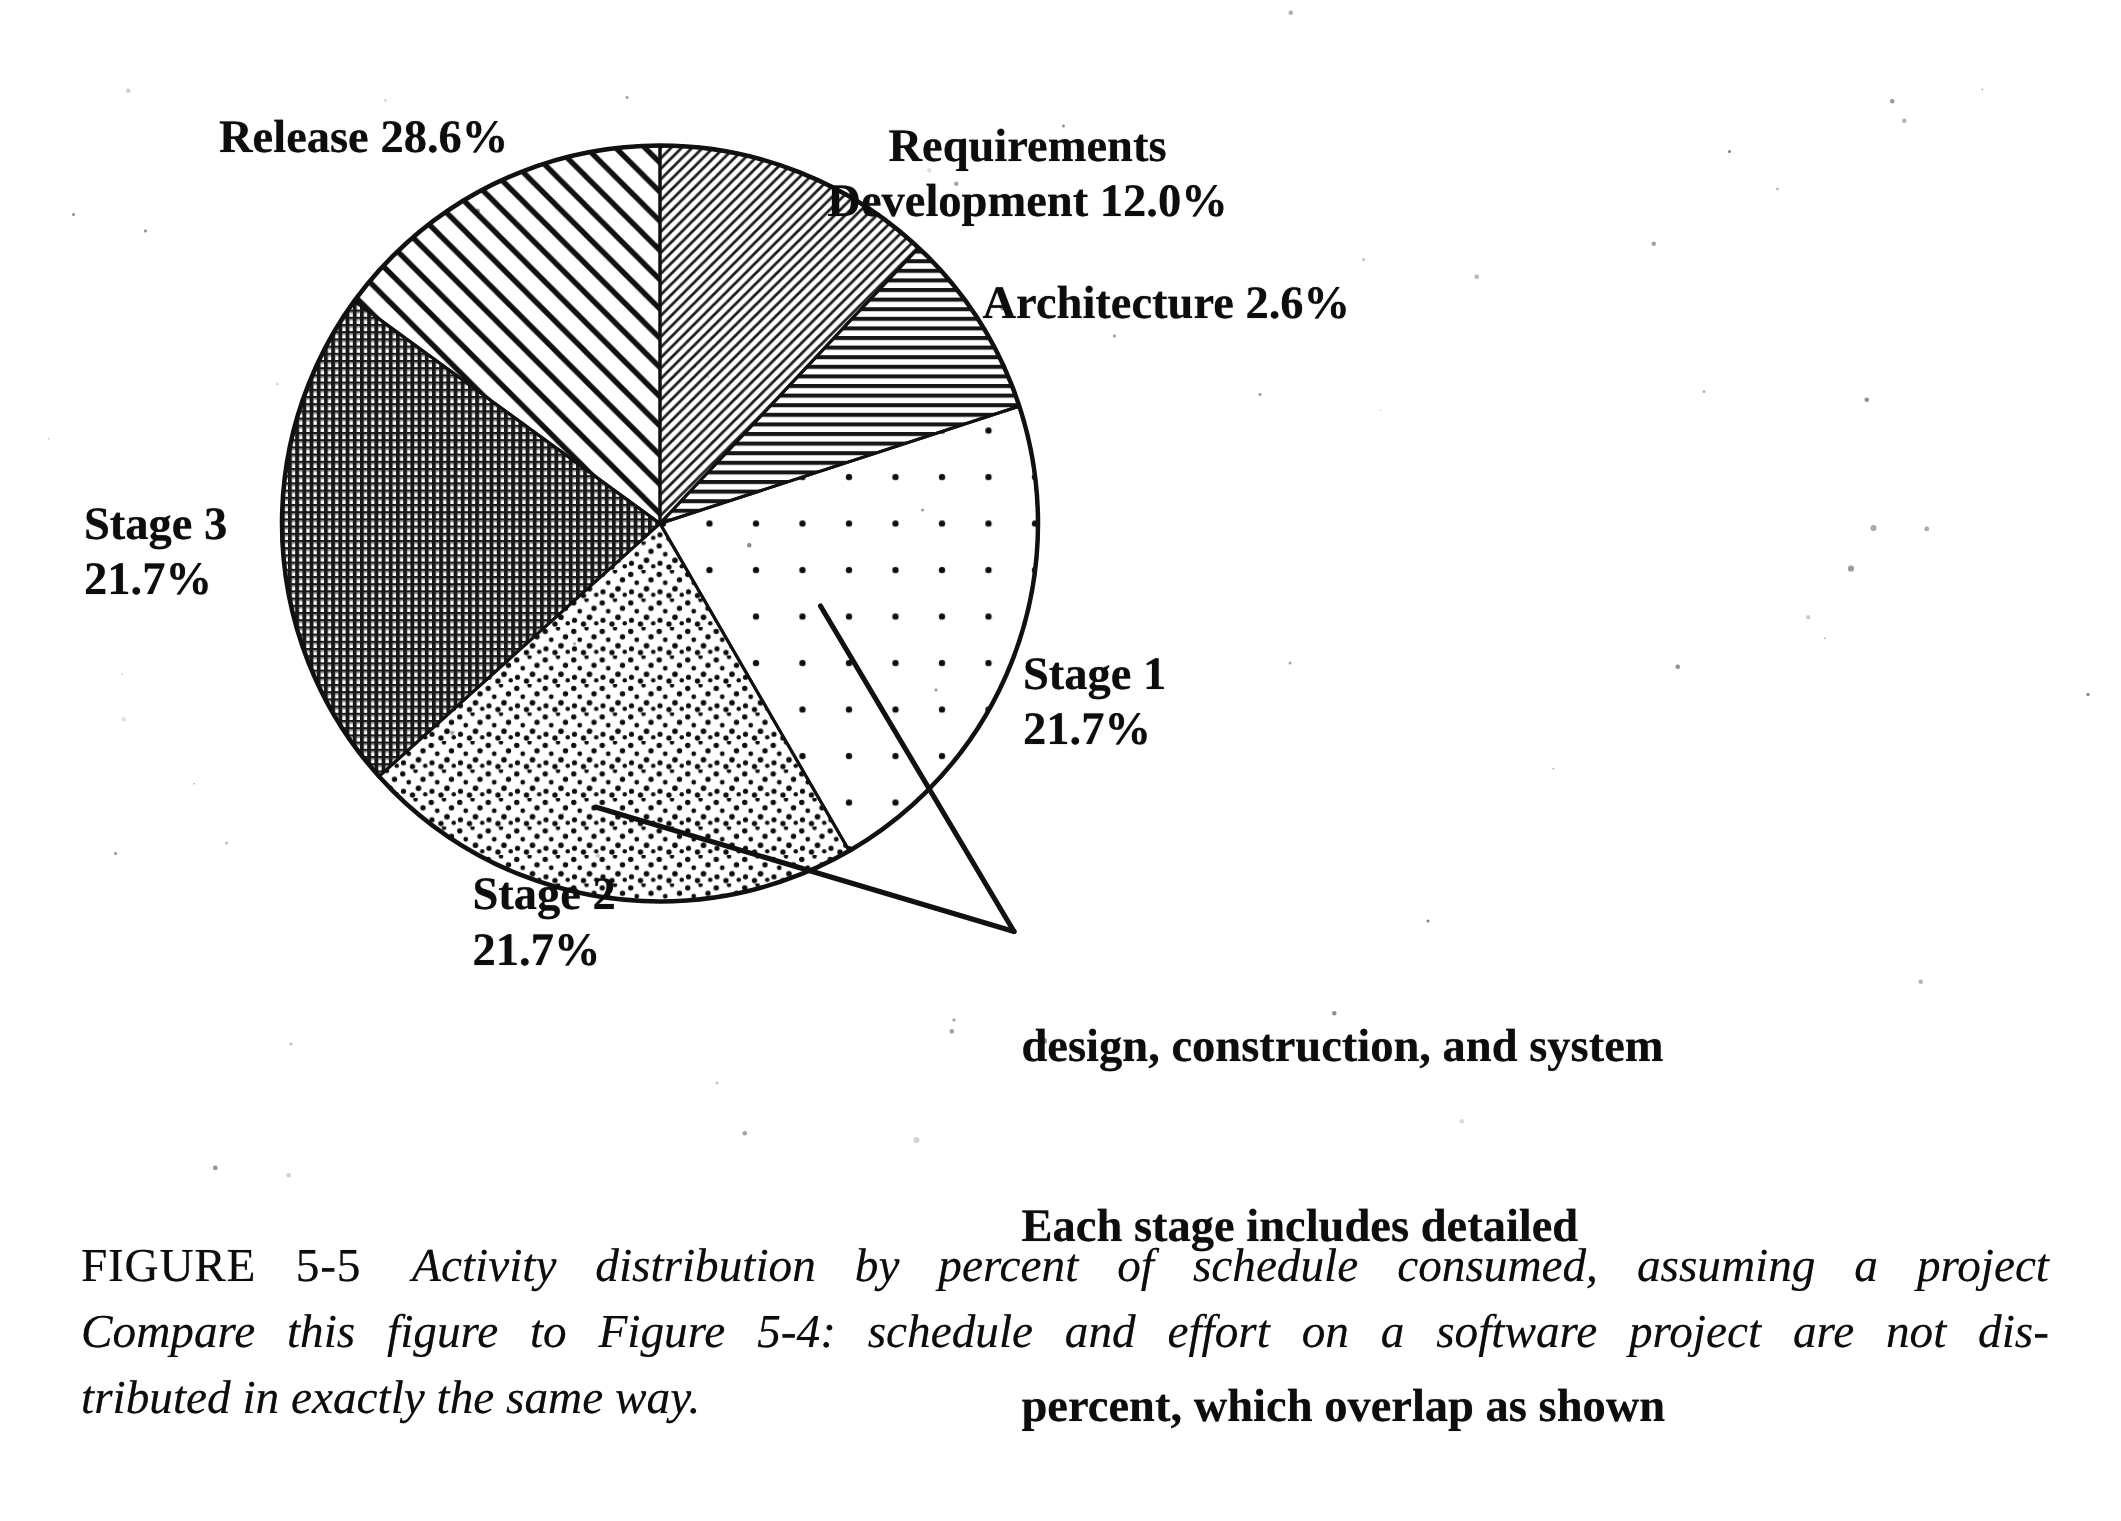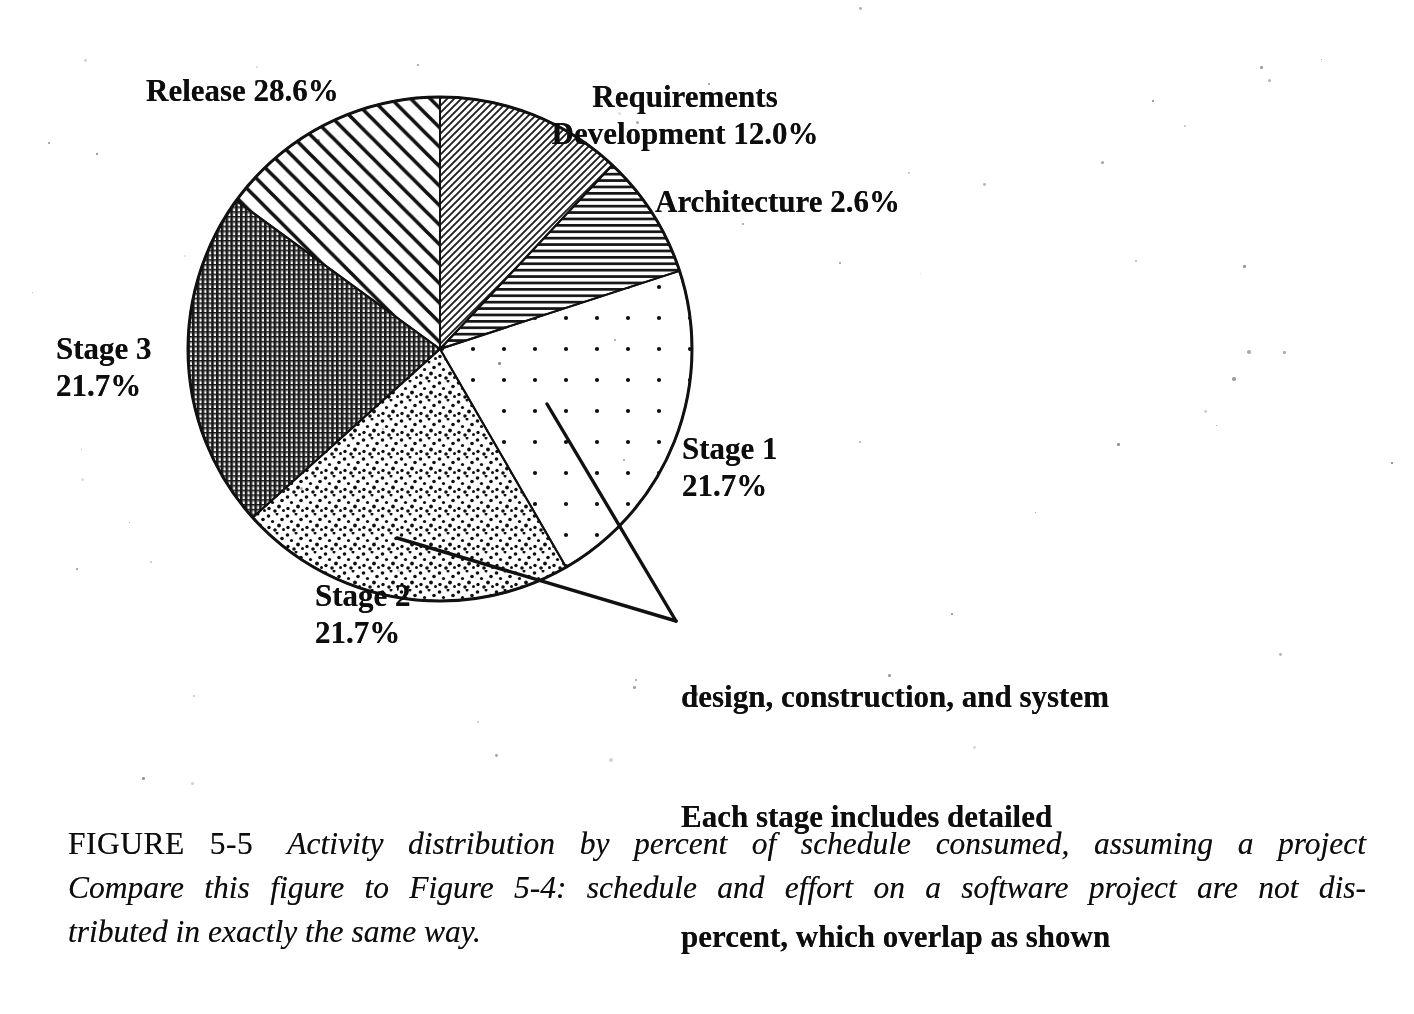--- a/index.html
+++ b/index.html
@@ -16,21 +16,21 @@
   .annotation{
     position:absolute; left:681px; top:597px; width:600px;
     font-weight:bold; font-size:31px; line-height:40px;
     text-shadow:0 0 0.6px rgba(0,0,0,0.65); white-space:pre;
   }
   .caption{
     position:absolute; left:54px; top:822px; width:1312px;
     font-size:31.5px; line-height:44px; font-style:italic;
     text-shadow:0 0 0.5px rgba(0,0,0,0.55);
   }
-  .cap-line{white-space:normal;margin-left:14px;}
+  .cap-line{white-space:normal;}
   .cap-line.justify{text-align:justify; text-align-last:justify;}
   .figlabel{
     font-style:normal; letter-spacing:0.5px; margin-right:34px;
     font-weight:500;
   }
   .noise-dot{position:absolute; background:#000; border-radius:50%; pointer-events:none;}
 </style>
 </head>
 <body>
 

